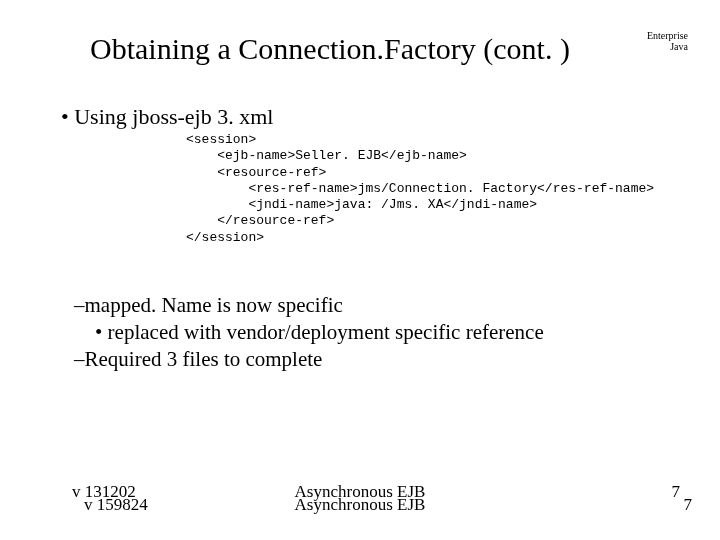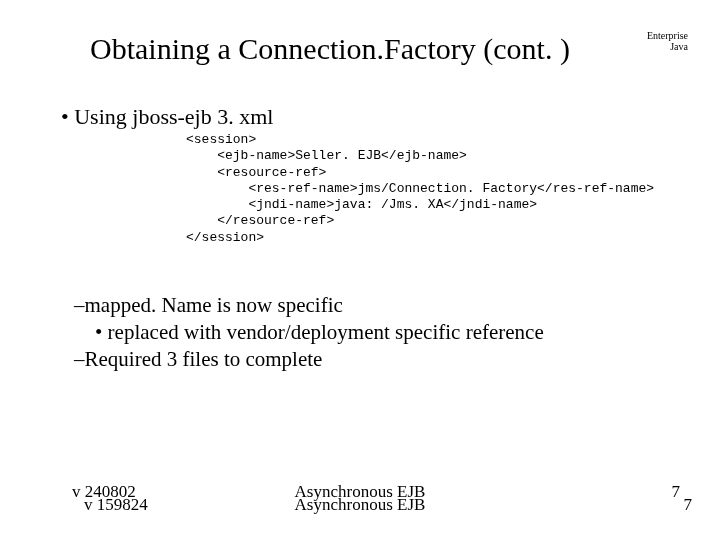--- a/index.html
+++ b/index.html
@@ -120,21 +120,21 @@
         &lt;jndi-name&gt;java: /Jms. XA&lt;/jndi-name&gt;
     &lt;/resource-ref&gt;
 &lt;/session&gt;</div>
 
   <div class="sub-notes">
     <div>–mapped. Name is now specific</div>
     <div style="white-space: pre;">    • replaced with vendor/deployment specific reference</div>
     <div>–Required 3 files to complete</div>
   </div>
 
-  <div class="footer-left">v 240802</div>
+  <div class="footer-left">v 131202</div>
   <div class="footer-left2">v 159824</div>
 
   <div class="footer-center">Asynchronous EJB</div>
   <div class="footer-center2">Asynchronous EJB</div>
 
   <div class="footer-right">7</div>
   <div class="footer-right2">7</div>
 
 </div>
 

